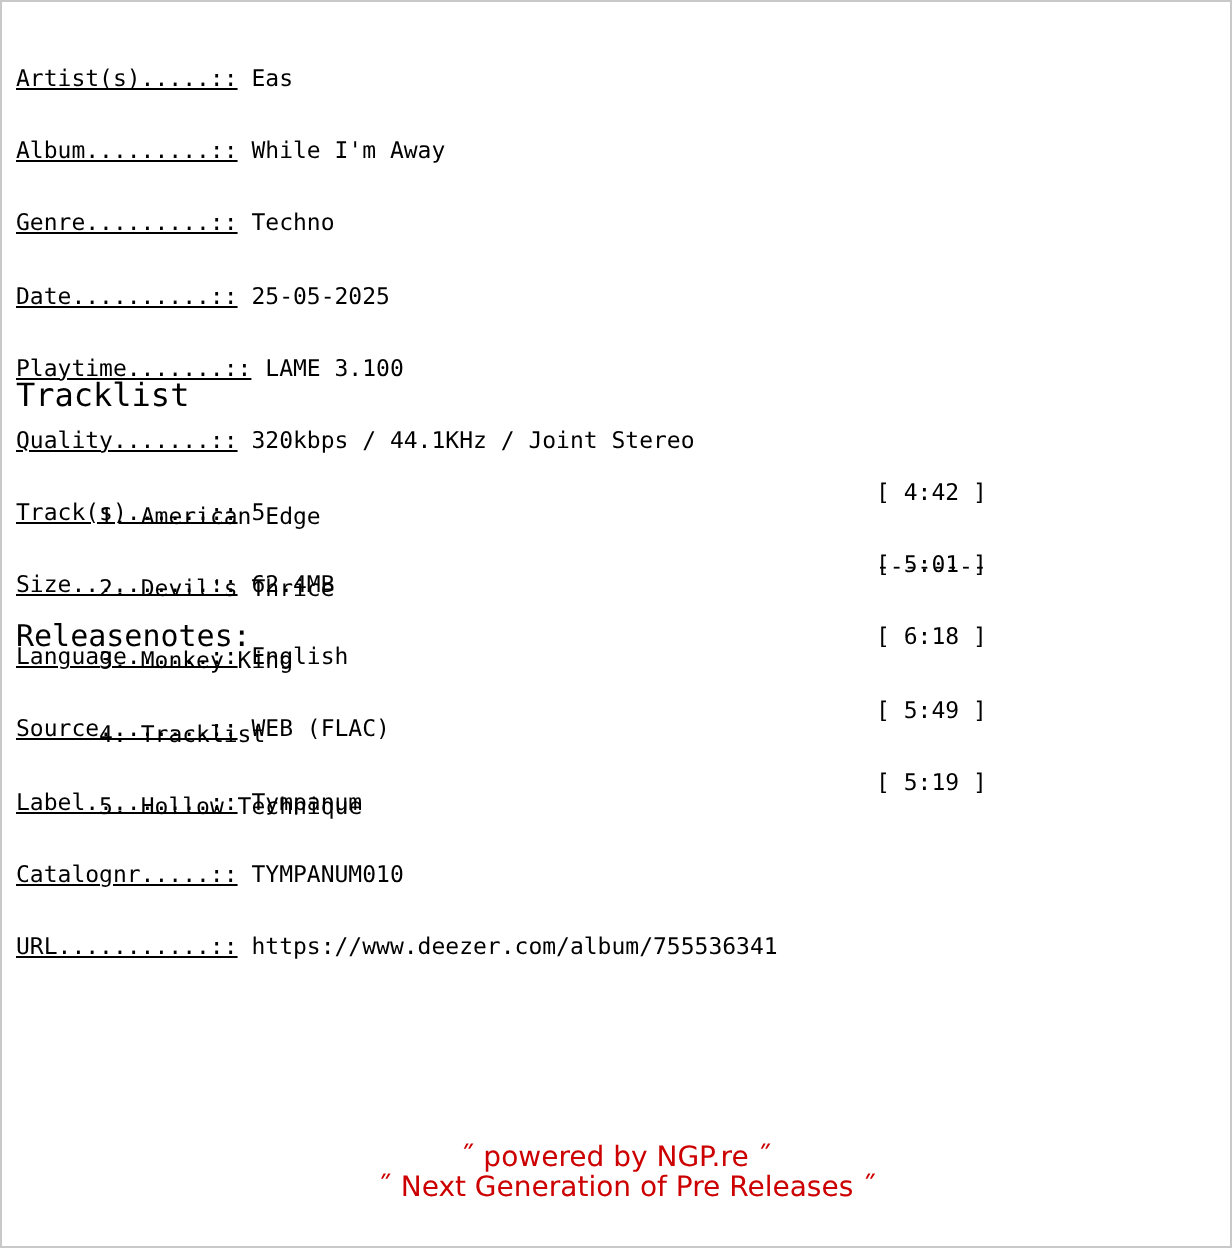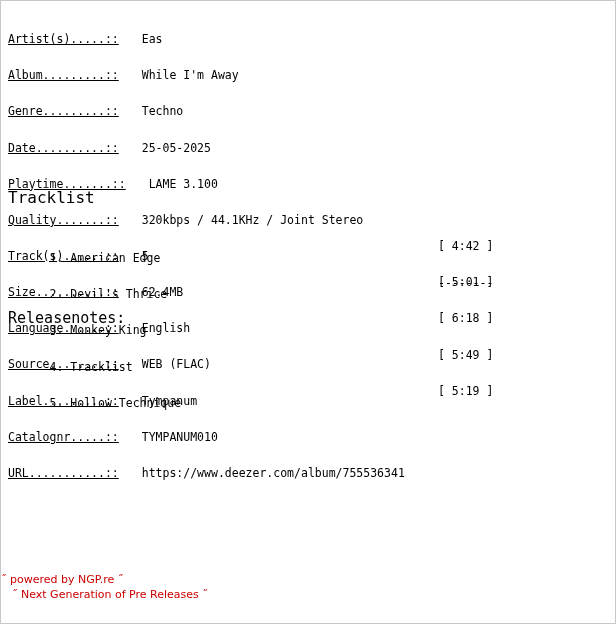--- a/index.html
+++ b/index.html
@@ -34,21 +34,21 @@
     letter-spacing: 0px;
   }
   .info-block {
     position: relative;
   }
   .info-line {
     white-space: pre;
     height: 12.05px;
   }
   .lbl { display: inline-block; text-decoration: underline; }
-  .val { display: inline-block; margin-left: 16px; }
+  .val { display: inline-block; }
   .section-title {
     position: absolute;
     left: 7px;
     top: 191px;
     font-size: 16px;
     line-height: 12.05px;
     white-space: pre;
   }
   .tracklist {
     position: absolute;
@@ -92,23 +92,23 @@
     top: 311px;
     font-size: 15px;
     line-height: 12.05px;
     white-space: pre;
   }
   .footer {
     position: absolute;
     left: 0;
     top: 571px;
     width: 614px;
-    text-align: left;
+    text-align: center;
     font-family: "DejaVu Sans", sans-serif;
-    font-size: 11px;
+    font-size: 14px;
     line-height: 15px;
     color: #cc0000;
   }
   .footer .line2 { display: block; padding-left: 11px; }
 </style>
 </head>
 <body>
 
 <div class="page">
 

